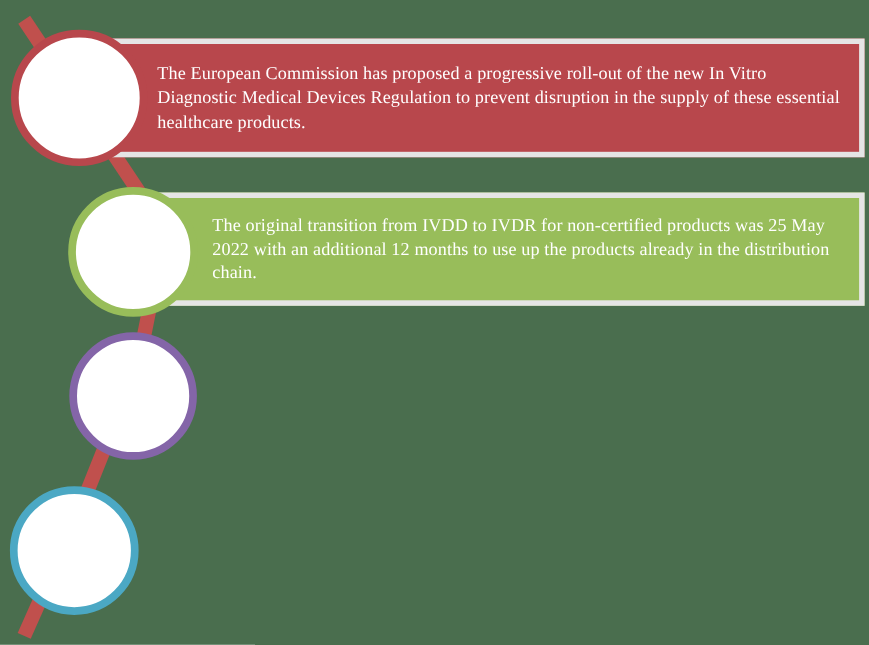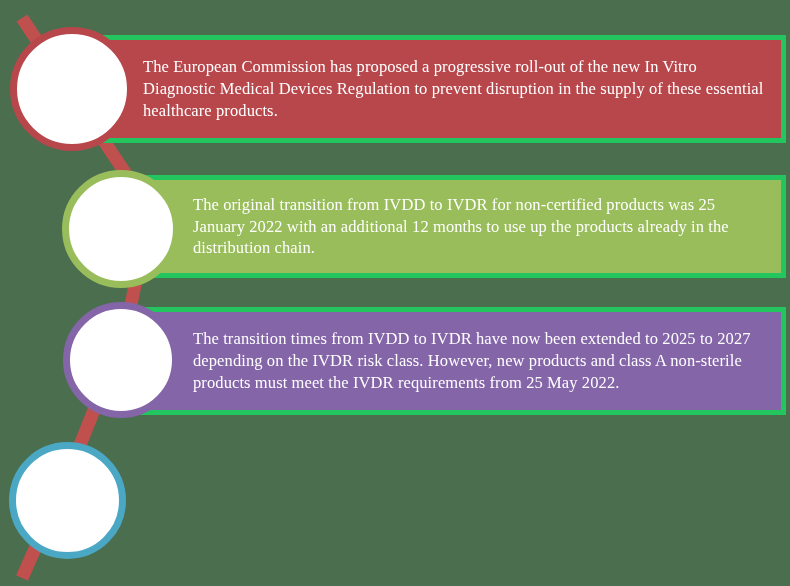--- a/index.html
+++ b/index.html
@@ -25,21 +25,21 @@
     width: 790px;
     height: 586px;
   }
   #connector-layer { z-index: 1; }
   #bars-layer { z-index: 2; }
   #circles-layer { z-index: 3; }
 
   .step-bar {
     position: absolute;
     box-sizing: border-box;
-    border: 5px solid #22c55e;
+    border: 5px solid #e5e5e5;
     display: flex;
     align-items: center;
   }
   .step-bar-text {
     display: block;
     color: #ffffff;
     font-size: 16.5px;
     line-height: 1.33;
     letter-spacing: 0.1px;
   }
@@ -65,26 +65,23 @@
     </g>
   </svg>
 
   <div class="layer" id="bars-layer">
 
     <div class="step-bar" style="left:70px; top:35px; width:716px; height:108px; background:#b8474c;">
       <span class="step-bar-text" style="padding-left:68px; padding-right:16px;">The European Commission has proposed a progressive roll-out of the new In Vitro Diagnostic Medical Devices Regulation to prevent disruption in the supply of these essential healthcare products.</span>
     </div>
 
     <div class="step-bar" style="left:120px; top:175px; width:666px; height:103px; background:#98bd5a;">
-      <span class="step-bar-text" style="padding-left:68px; padding-right:16px;">The original transition from IVDD to IVDR for non-certified products was 25 January 2022 with an additional 12 months to use up the products already in the distribution chain.</span>
+      <span class="step-bar-text" style="padding-left:68px; padding-right:16px;">The original transition from IVDD to IVDR for non-certified products was 25 May 2022 with an additional 12 months to use up the products already in the distribution chain.</span>
     </div>
 
-    <div class="step-bar" style="left:120px; top:307px; width:666px; height:108px; background:#8465a8;">
-      <span class="step-bar-text" style="padding-left:68px; padding-right:16px;">The transition times from IVDD to IVDR have now been extended to 2025 to 2027 depending on the IVDR risk class. However, new products and class A non-sterile products must meet the IVDR requirements from 25 May 2022.</span>
-    </div>
 
 
   </div>
 
   <div class="layer" id="circles-layer">
 
     <div class="step-circle" style="left:10px; top:27px; width:124px; height:124px; border:7px solid #b8474c;">
       <span></span>
     </div>
 

